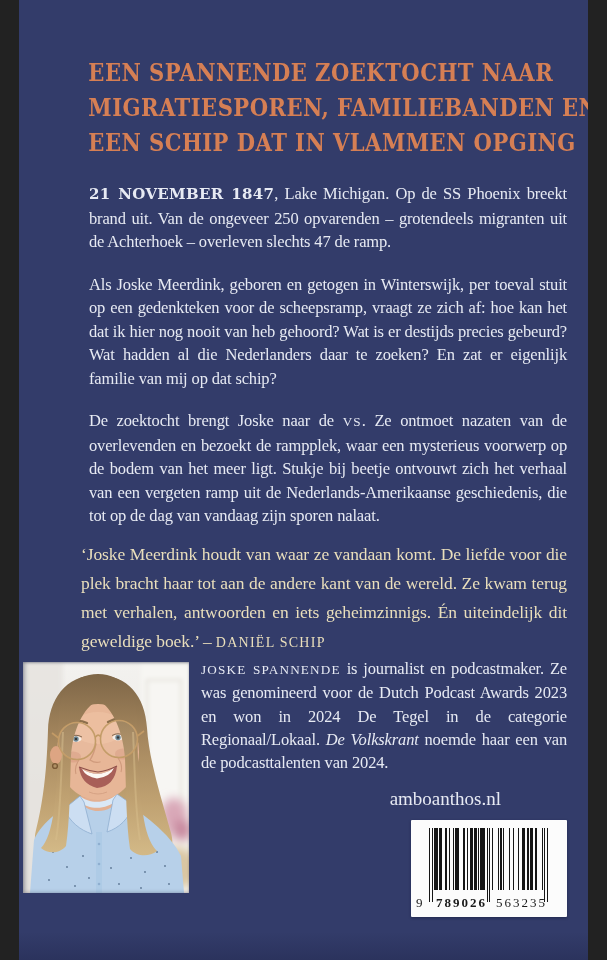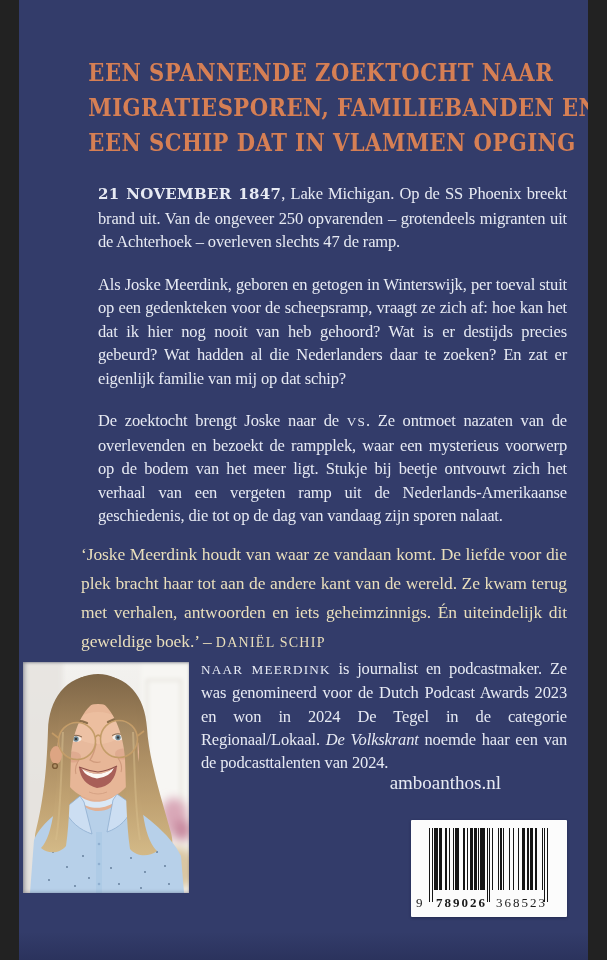--- a/index.html
+++ b/index.html
@@ -30,21 +30,21 @@
   }
   
   .blurb{
     position:absolute;top:182px;left:62px;width:486px;
     color:var(--body-text,#e7eaf3);
     font-size:16.5px;line-height:23.5px;
     letter-spacing:-0.15px;
     text-align:justify;
     hyphens:auto;
   }
-  .blurb p{margin:0 0 19px 17px;}
+  .blurb p{margin:0 0 19px 8px;}
   .seg-slab{
     font-family:"DejaVu Serif","Liberation Serif",serif;
     font-weight:bold;
     font-size:15px;
     letter-spacing:0.3px;
   }
   .seg-smallcaps{
     font-size:0.8em;
     letter-spacing:0.09em;
   }
@@ -73,21 +73,21 @@
   .bio{
     position:absolute;top:657px;left:182px;width:366px;
     color:var(--body-text,#e7eaf3);
     font-size:16.5px;line-height:23.3px;
     letter-spacing:-0.15px;
     text-align:justify;
     hyphens:auto;
   }
   
   .website{
-    position:absolute;top:772px;right:87px;
+    position:absolute;top:788px;right:87px;
     color:var(--body-text,#e7eaf3);
     font-size:19px;
   }
   .barcode{
     position:absolute;left:392px;top:820px;width:156px;height:97px;
     background:var(--barcode-bg,#fcfcfc);
     border-radius:1px;
     box-shadow:0 1px 3px rgba(10,14,40,.4);
   }
   .bars{
@@ -234,21 +234,21 @@
         <circle cx="96" cy="77" r="18.5"></circle>
         <path d="M72.5,75 Q75,71.5 77.5,74.5"></path>
         <path d="M35.5,76 L29,71"></path>
         <path d="M114.5,74 L121,69"></path>
       </g>
       <circle cx="54" cy="79" r="18.5" fill="#ffffff" opacity="0.06"></circle>
       <circle cx="96" cy="77" r="18.5" fill="#ffffff" opacity="0.06"></circle>
     </svg>
   </figure>
 
-  <section class="bio"><span class="seg-smallcaps">NAAR MEERDINK</span><span class="seg-normal"> is journalist en podcastmaker. Ze was genomineerd voor de Dutch Podcast Awards 2023 en won in 2024 De Tegel in de categorie Regionaal/Lokaal. </span><span class="seg-italic">De Volkskrant</span><span class="seg-normal"> noemde haar een van de podcasttalenten van 2024.</span></section>
+  <section class="bio"><span class="seg-smallcaps">JOSKE SPANNENDE</span><span class="seg-normal"> is journalist en podcastmaker. Ze was genomineerd voor de Dutch Podcast Awards 2023 en won in 2024 De Tegel in de categorie Regionaal/Lokaal. </span><span class="seg-italic">De Volkskrant</span><span class="seg-normal"> noemde haar een van de podcasttalenten van 2024.</span></section>
 
   <div class="website">amboanthos.nl</div>
 
   <div class="barcode">
     <div class="bars">
         <div class="module bar guard"></div>
         <div class="module guard"></div>
         <div class="module bar guard"></div>
         <div class="module"></div>
         <div class="module bar"></div>
@@ -339,18 +339,18 @@
         <div class="module"></div>
         <div class="module bar"></div>
         <div class="module"></div>
         <div class="module bar guard"></div>
         <div class="module guard"></div>
         <div class="module bar guard"></div>
       </div>
     <div class="digits">
       <span class="d-prefix">9</span>
       <span class="d-g1">789026</span>
-      <span class="d-g2">368523</span>
+      <span class="d-g2">563235</span>
     </div>
   </div>
 
   <div class="bottom-shade"></div>
 </div>
 
 </body></html>

